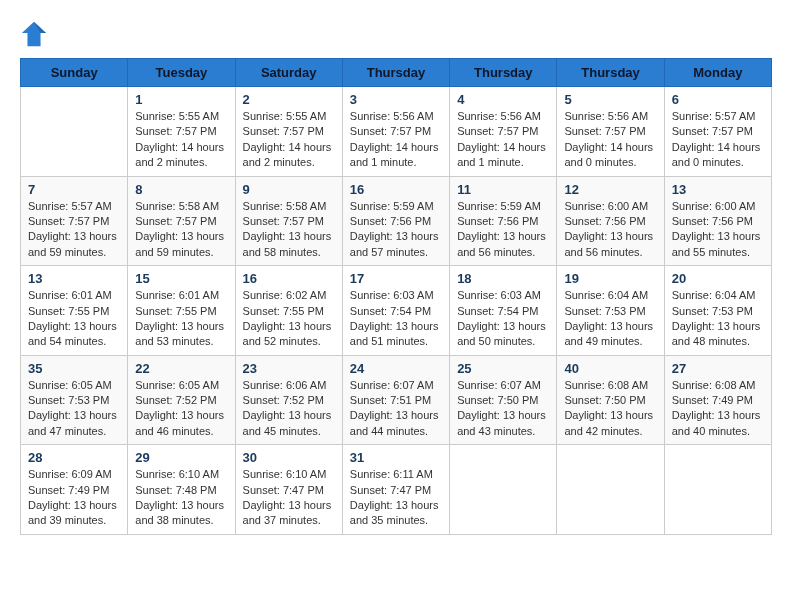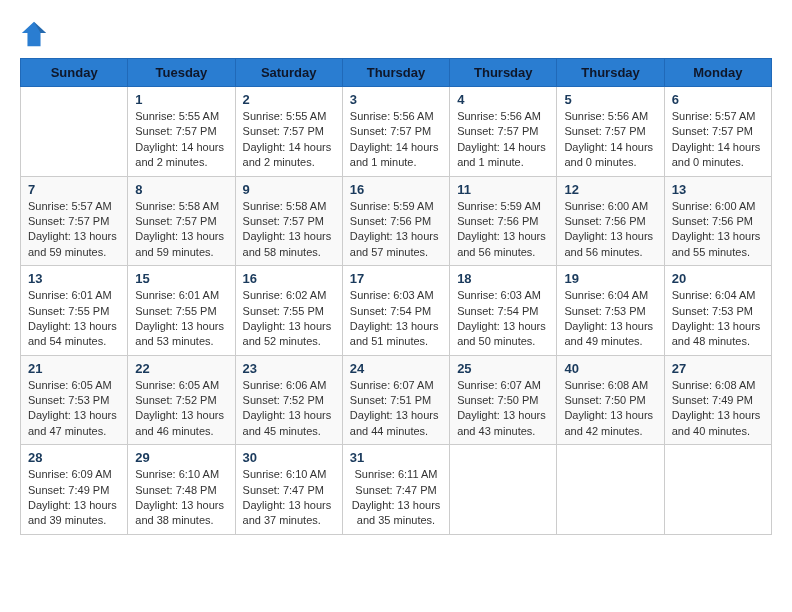--- a/index.html
+++ b/index.html
@@ -268,21 +268,21 @@
         <td>
           <div class="day-number">20</div>
           <div class="day-info" style="white-space: pre-line;">Sunrise: 6:04 AM
 Sunset: 7:53 PM
 Daylight: 13 hours
 and 48 minutes.</div>
         </td>
       </tr>
       <tr>
         <td>
-          <div class="day-number">21</div>
+          <div class="day-number">35</div>
           <div class="day-info" style="white-space: pre-line;">Sunrise: 6:05 AM
 Sunset: 7:53 PM
 Daylight: 13 hours
 and 47 minutes.</div>
         </td>
         <td>
           <div class="day-number">22</div>
           <div class="day-info" style="white-space: pre-line;">Sunrise: 6:05 AM
 Sunset: 7:52 PM
 Daylight: 13 hours
@@ -341,21 +341,21 @@
         </td>
         <td>
           <div class="day-number">30</div>
           <div class="day-info" style="white-space: pre-line;">Sunrise: 6:10 AM
 Sunset: 7:47 PM
 Daylight: 13 hours
 and 37 minutes.</div>
         </td>
         <td>
           <div class="day-number">31</div>
-          <div class="day-info" style="white-space: pre-line; text-align: center;">Sunrise: 6:11 AM
+          <div class="day-info" style="white-space: pre-line;">Sunrise: 6:11 AM
 Sunset: 7:47 PM
 Daylight: 13 hours
 and 35 minutes.</div>
         </td>
         <td class="empty-cell"></td>
         <td class="empty-cell"></td>
         <td class="empty-cell"></td>
       </tr>
     </tbody>
 </table>

